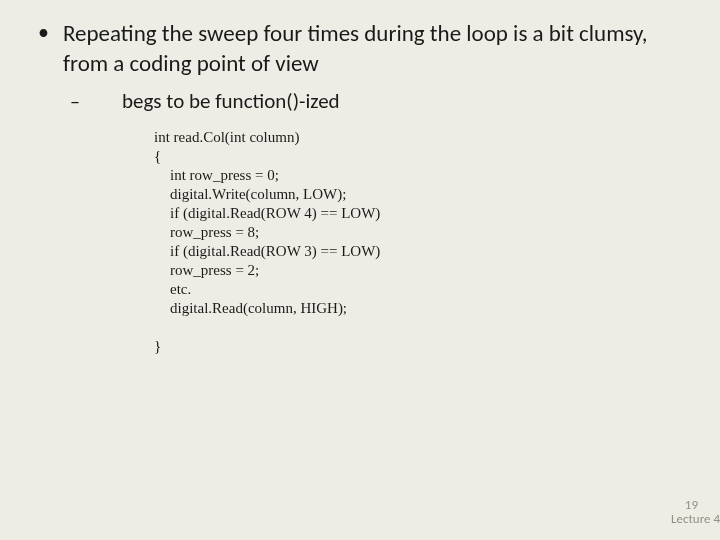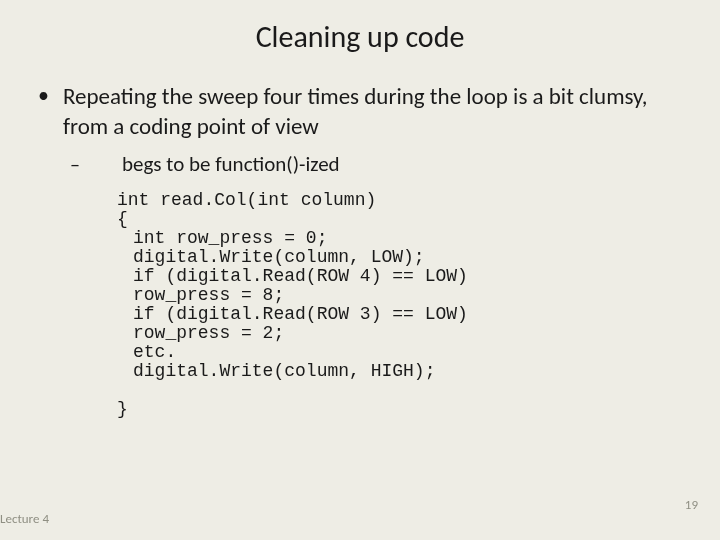--- a/index.html
+++ b/index.html
@@ -51,52 +51,51 @@
       font-size: 20px;
       line-height: 26px;
       margin-right: 10px;
     }
     .bullet-l2 .text {
       font-size: 21px;
       line-height: 26px;
       margin-left: 32px;
     }
     .code-block {
-      margin-left: 77px;
-      font-family: Liberation Mono, monospace;
-      font-size: 18px;
+      margin-left: 114px;
+      font-family: Liberation Serif, serif;
+      font-size: 15px;
       line-height: 19px;
       color: #1a1a1a;
     }
     .code-indent {
       padding-left: 16px;
     }
     .footer-center {
       position: absolute;
       bottom: 14px;
       left: 0;
       width: 100%;
-      text-align: left;
+      text-align: right;
       font-size: 13px;
       color: #8f8f83;
     }
     .footer-right {
       position: absolute;
       bottom: 28px;
       right: 22px;
       font-size: 13px;
       color: #8f8f83;
     }
   </style>
 </head>
 <body>
 
 <div class="slide">
 
-  <h1 class="title">Cleaning up code</h1>
 
   <div class="bullet-l1">
     <span class="dot">•</span>
     <span class="text">Repeating the sweep four times during the loop is a bit clumsy, from a coding point of view</span>
   </div>
 
   <div class="bullet-l2">
     <span class="dash">–</span>
     <span class="text">begs to be function()-ized</span>
   </div>
@@ -104,21 +103,21 @@
   <div class="code-block">
     <div>int read.Col(int column)</div>
     <div>{</div>
     <div class="code-indent">int row_press = 0;</div>
     <div class="code-indent">digital.Write(column, LOW);</div>
     <div class="code-indent">if (digital.Read(ROW 4) == LOW)</div>
     <div class="code-indent"> row_press = 8;</div>
     <div class="code-indent">if (digital.Read(ROW 3) == LOW)</div>
     <div class="code-indent"> row_press = 2;</div>
     <div class="code-indent">etc.</div>
-    <div class="code-indent">digital.Write(column, HIGH);</div>
+    <div class="code-indent">digital.Read(column, HIGH);</div>
     <div style="height:19px"></div>
     <div>}</div>
   </div>
 
   <div class="footer-center">Lecture 4</div>
   <div class="footer-right">19</div>
 
 </div>
 
 </body></html>

